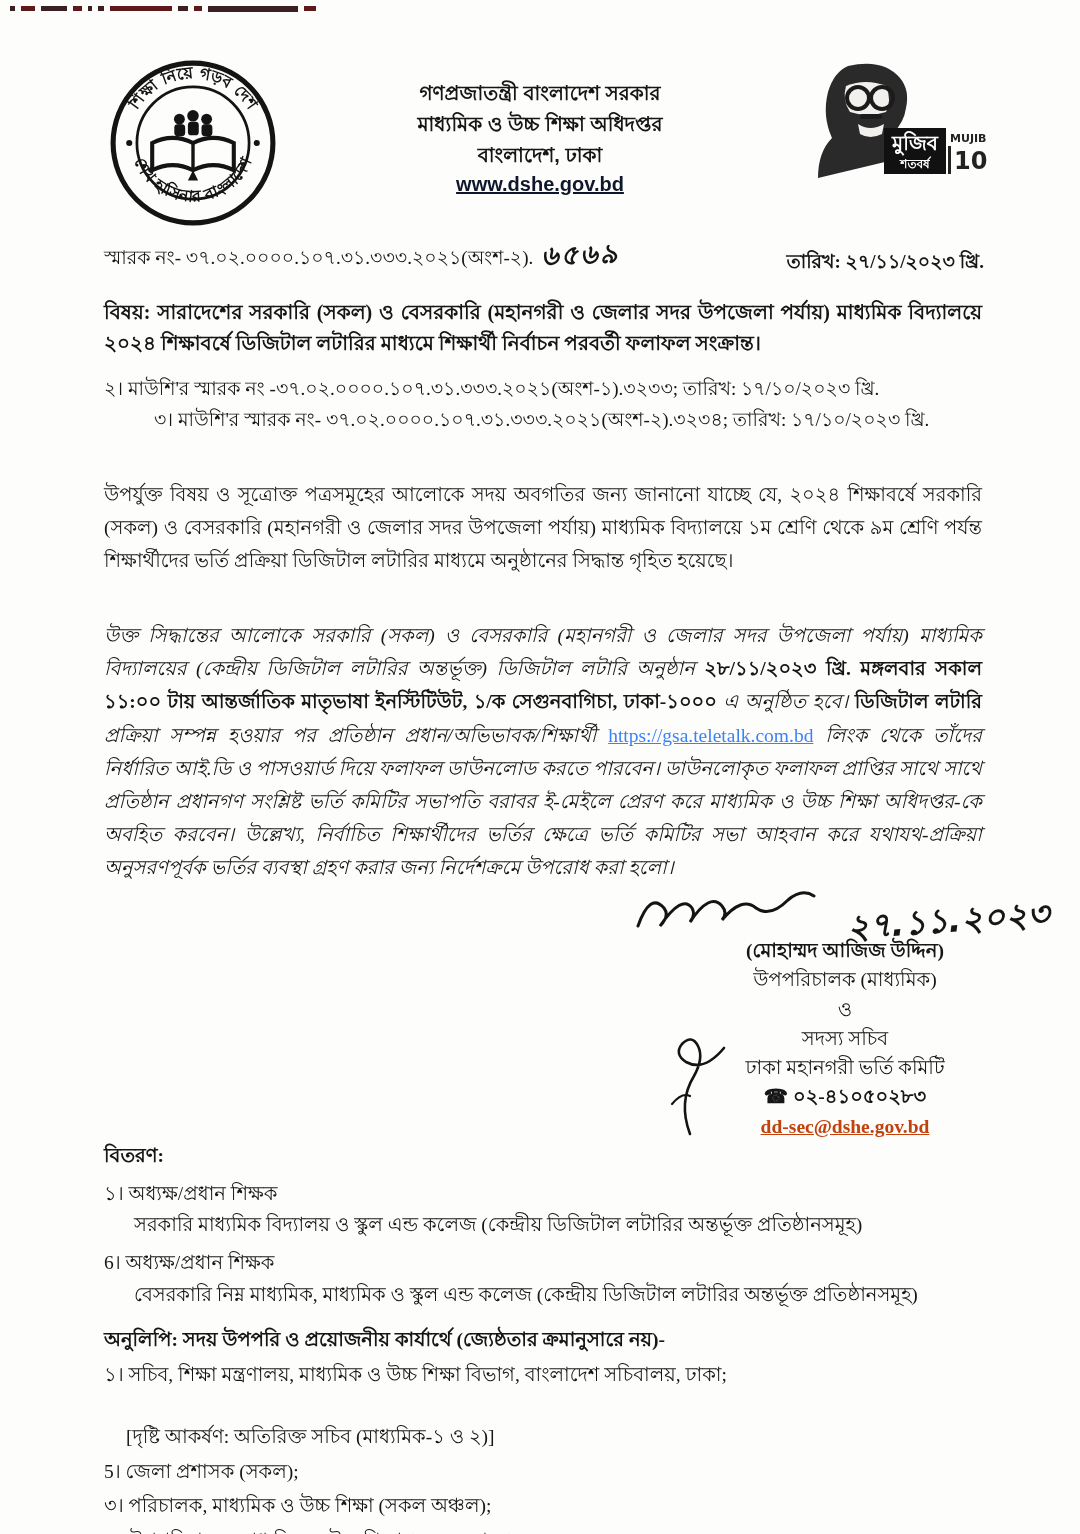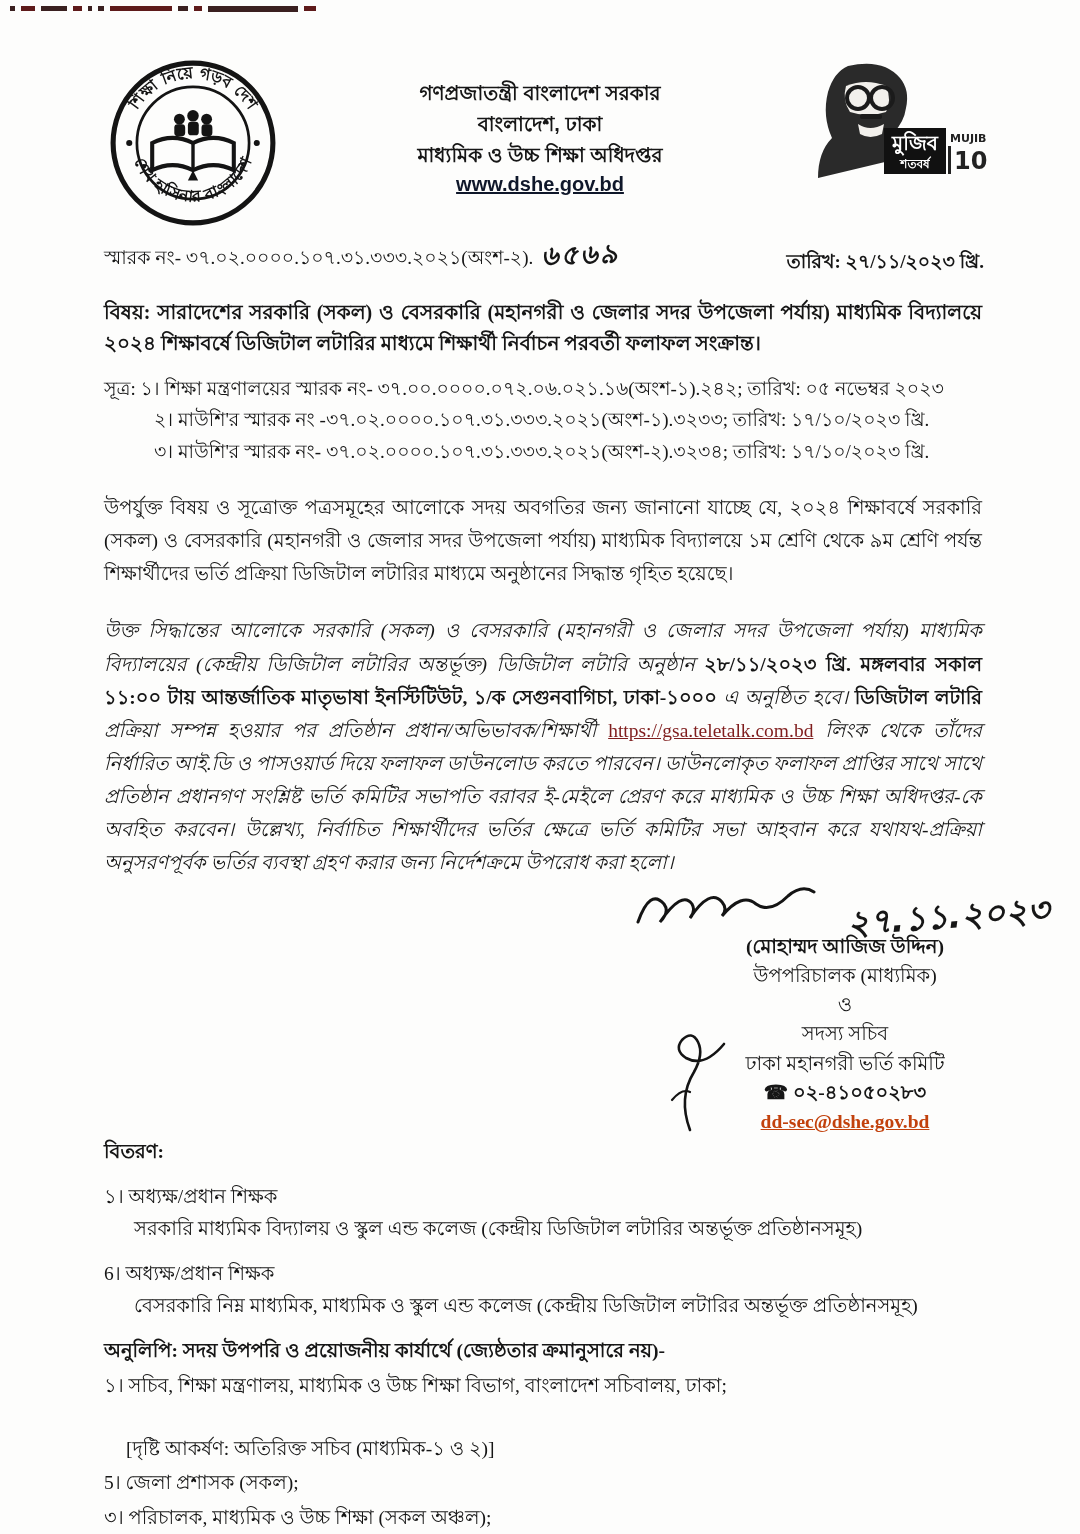--- a/index.html
+++ b/index.html
@@ -30,39 +30,39 @@
   .memo-hand{font-family:"DejaVu Sans",sans-serif;font-size:27px;font-weight:700;font-style:italic;letter-spacing:2px;transform:rotate(-2deg);display:inline-block;margin-left:8px;}
   .memo-date{font-weight:600;}
 
   
   .content{padding:0 98px 0 104px;}
   .subject{margin-top:18px;font-size:20px;font-weight:700;line-height:1.55;text-align:justify;}
   .refs{margin-top:14px;font-size:19px;line-height:1.65;}
   .refs .li-row{padding-left:50px;}
   .refs .li-row:first-child{padding-left:0;}
 
-  .para{margin-top:24px;font-size:19.5px;line-height:1.7;text-align:justify;}
+  .para{margin-top:42px;font-size:19.5px;line-height:1.7;text-align:justify;}
   .seg-bold{font-weight:700;}
   .seg-normal{font-weight:400;font-style:italic;}
-  a.seg-link{color:#7f1d1d;text-decoration:underline;font-weight:500;}
+  a.seg-link{color:#3b82f6;text-decoration:underline;font-weight:500;}
 
   
   .sig-area{position:relative;height:238px;margin-top:4px;}
   .sig-scrawl{position:absolute;right:260px;top:-6px;width:190px;height:58px;}
   .sig-date{position:absolute;right:30px;top:6px;font-size:34px;font-weight:600;font-style:italic;transform:rotate(-4deg);font-family:"DejaVu Sans",sans-serif;white-space:nowrap;}
   .sig-block{position:absolute;right:70px;top:48px;width:330px;text-align:center;font-size:19.5px;line-height:1.5;}
   .sig-name{font-weight:700;}
   .sig-phone{font-weight:700;}
   .sig-email a{font-weight:700;color:#c2410c;text-decoration:underline;}
   .tick-scrawl{position:absolute;right:330px;top:130px;width:90px;height:120px;}
 
   
   .section{padding:0 98px 0 104px;font-size:19.5px;line-height:1.62;}
   .sec-heading{font-weight:700;margin-top:14px;}
-  .dist .li-label{margin-top:14px;}
+  .dist .li-label{margin-top:6px;}
   .dist .li-sub{padding-left:30px;}
   .copies{margin-top:2px;}
   .copies .li-label{margin-top:3px;}
   .copies .li-sub{padding-left:22px;margin-top:31px;}
 
   
   .seal text{font-family:"DejaVu Sans",sans-serif;}
   .mujib text{font-family:"DejaVu Sans",sans-serif;}
 </style>
 </head>
@@ -99,22 +99,22 @@
       <rect x="47" y="37.5" width="6.4" height="8" rx="2" fill="#141414"></rect>
       <rect x="55" y="39" width="6.4" height="7" rx="2" fill="#141414"></rect>
 
       <path d="M 26,50 Q 38,44 50,50 Q 62,44 74,50 L 74,66 Q 62,60 50,66 Q 38,60 26,66 Z" fill="#fdfdfc" stroke="#141414" stroke-width="2.4"></path>
       <line x1="50" y1="50" x2="50" y2="66" stroke="#141414" stroke-width="2"></line>
       <path d="M 50,66 L 47,72 L 53,72 Z" fill="#141414"></path>
     </svg>
 
     <div class="org-block">
       <div>গণপ্রজাতন্ত্রী বাংলাদেশ সরকার</div>
+      <div>মাধ্যমিক ও উচ্চ শিক্ষা অধিদপ্তর</div>
       <div>বাংলাদেশ, ঢাকা</div>
-      <div>মাধ্যমিক ও উচ্চ শিক্ষা অধিদপ্তর</div>
       <a href="#">www.dshe.gov.bd</a>
     </div>
 
     <svg class="mujib" viewBox="0 0 200 130">
 
       <path d="M 60,10 Q 95,2 112,22 Q 122,34 118,52 Q 116,66 106,76 Q 118,84 122,100 L 30,122 Q 30,96 44,82 Q 34,60 40,36 Q 46,16 60,10 Z" fill="#2a2a2a"></path>
       <path d="M 58,30 Q 78,22 98,30 Q 104,44 98,56 Q 80,62 62,56 Q 54,44 58,30 Z" fill="#f2f0ec"></path>
       <circle cx="70" cy="42" r="11" fill="none" stroke="#1b1b1b" stroke-width="4"></circle>
       <circle cx="94" cy="42" r="11" fill="none" stroke="#1b1b1b" stroke-width="4"></circle>
       <line x1="81" y1="42" x2="83" y2="42" stroke="#1b1b1b" stroke-width="4"></line>
@@ -132,21 +132,20 @@
 
   <div class="memo-row">
     <div class="memo-left"><span>স্মারক নং- ৩৭.০২.০০০০.১০৭.৩১.৩৩৩.২০২১(অংশ-২).</span><span class="memo-hand">৬৫৬৯</span></div>
     <div class="memo-date">তারিখ: ২৭/১১/২০২৩ খ্রি.</div>
   </div>
 
   <div class="content">
     <div class="subject">বিষয়: সারাদেশের সরকারি (সকল) ও বেসরকারি (মহানগরী ও জেলার সদর উপজেলা পর্যায়) মাধ্যমিক বিদ্যালয়ে ২০২৪ শিক্ষাবর্ষে ডিজিটাল লটারির মাধ্যমে শিক্ষার্থী নির্বাচন পরবর্তী ফলাফল সংক্রান্ত।</div>
 
     <div class="refs">
-        <div class="li-row">সূত্র: ১। শিক্ষা মন্ত্রণালয়ের স্মারক নং- ৩৭.০০.০০০০.০৭২.০৬.০২১.১৬(অংশ-১).২৪২; তারিখ: ০৫ নভেম্বর ২০২৩</div>
         <div class="li-row">২। মাউশি'র স্মারক নং -৩৭.০২.০০০০.১০৭.৩১.৩৩৩.২০২১(অংশ-১).৩২৩৩; তারিখ: ১৭/১০/২০২৩ খ্রি.</div>
         <div class="li-row">৩। মাউশি'র স্মারক নং- ৩৭.০২.০০০০.১০৭.৩১.৩৩৩.২০২১(অংশ-২).৩২৩৪; তারিখ: ১৭/১০/২০২৩ খ্রি.</div>
       </div>
 
     <div class="para">উপর্যুক্ত বিষয় ও সূত্রোক্ত পত্রসমূহের আলোকে সদয় অবগতির জন্য জানানো যাচ্ছে যে, ২০২৪ শিক্ষাবর্ষে সরকারি (সকল) ও বেসরকারি (মহানগরী ও জেলার সদর উপজেলা পর্যায়) মাধ্যমিক বিদ্যালয়ে ১ম শ্রেণি থেকে ৯ম শ্রেণি পর্যন্ত শিক্ষার্থীদের ভর্তি প্রক্রিয়া ডিজিটাল লটারির মাধ্যমে অনুষ্ঠানের সিদ্ধান্ত গৃহিত হয়েছে।</div>
 
     <div class="para"><span class="seg-normal">উক্ত সিদ্ধান্তের আলোকে সরকারি (সকল) ও বেসরকারি (মহানগরী ও জেলার সদর উপজেলা পর্যায়) মাধ্যমিক বিদ্যালয়ের (কেন্দ্রীয় ডিজিটাল লটারির অন্তর্ভূক্ত) ডিজিটাল লটারি অনুষ্ঠান </span><span class="seg-bold">২৮/১১/২০২৩ খ্রি. মঙ্গলবার সকাল ১১:০০ টায় আন্তর্জাতিক মাতৃভাষা ইনস্টিটিউট, ১/ক সেগুনবাগিচা, ঢাকা-১০০০</span><span class="seg-normal"> এ অনুষ্ঠিত হবে। </span><span class="seg-bold">ডিজিটাল লটারি</span><span class="seg-normal"> প্রক্রিয়া সম্পন্ন হওয়ার পর প্রতিষ্ঠান প্রধান/অভিভাবক/শিক্ষার্থী </span><a class="seg-link" href="#">https://gsa.teletalk.com.bd</a><span class="seg-normal"> লিংক থেকে তাঁদের নির্ধারিত আই.ডি ও পাসওয়ার্ড দিয়ে ফলাফল ডাউনলোড করতে পারবেন। ডাউনলোকৃত ফলাফল প্রাপ্তির সাথে সাথে প্রতিষ্ঠান প্রধানগণ সংশ্লিষ্ট ভর্তি কমিটির সভাপতি বরাবর ই-মেইলে প্রেরণ করে মাধ্যমিক ও উচ্চ শিক্ষা অধিদপ্তর-কে অবহিত করবেন। উল্লেখ্য, নির্বাচিত শিক্ষার্থীদের ভর্তির ক্ষেত্রে ভর্তি কমিটির সভা আহবান করে যথাযথ-প্রক্রিয়া অনুসরণপূর্বক ভর্তির ব্যবস্থা গ্রহণ করার জন্য নির্দেশক্রমে উপরোধ করা হলো।</span></div>
   </div>
 
   <div class="sig-area">

